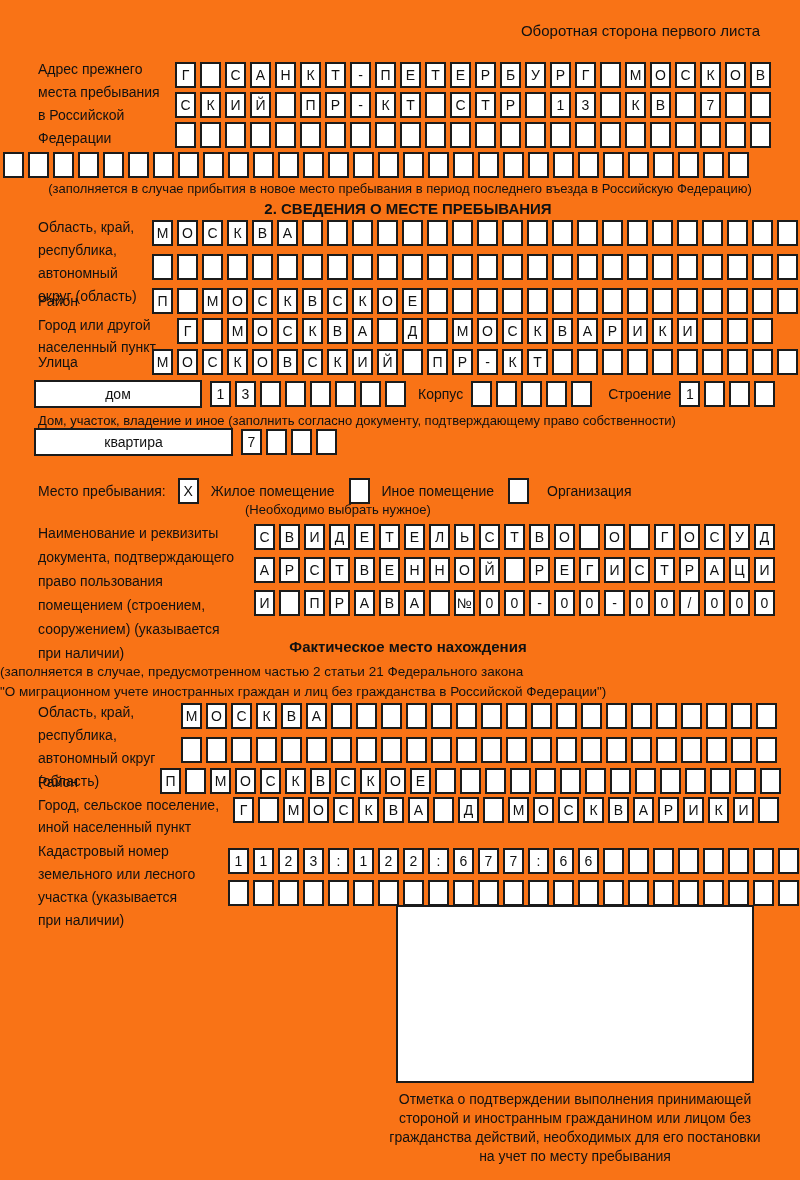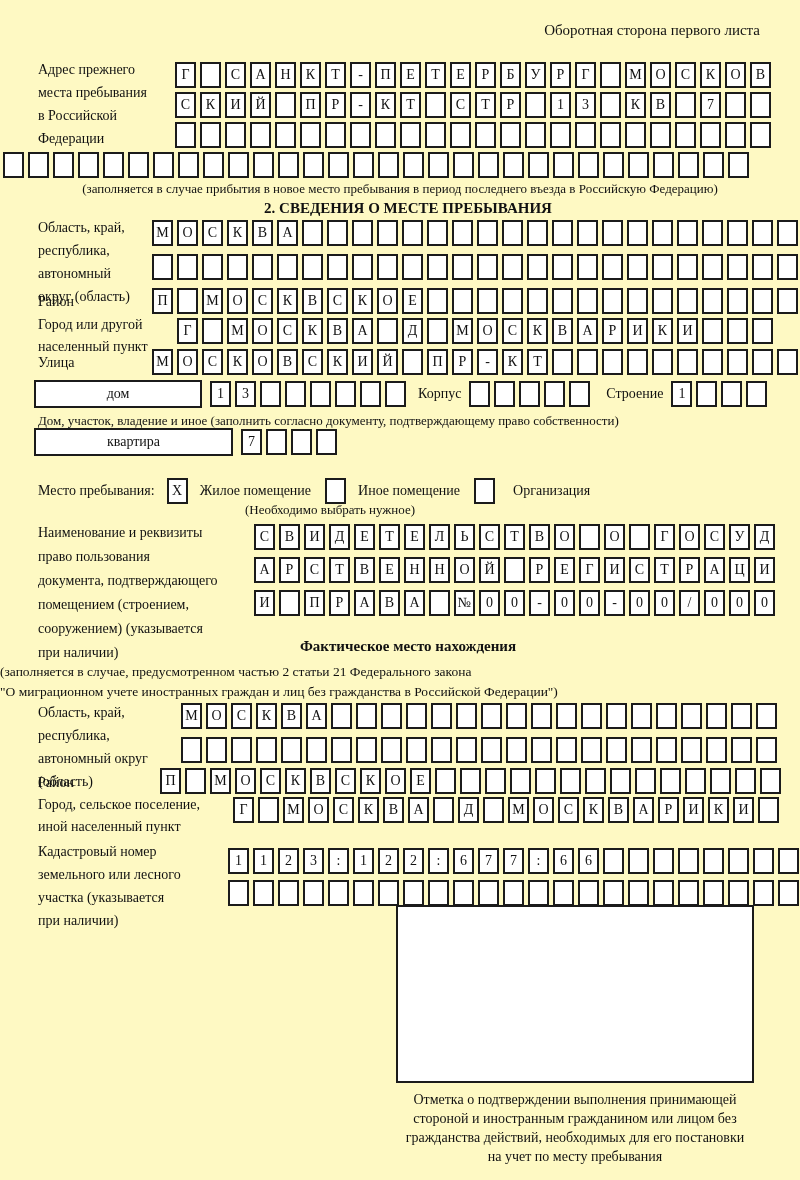--- a/index.html
+++ b/index.html
@@ -1,21 +1,21 @@
 <!DOCTYPE html>
 <html><head>
 <meta charset="utf-8">
 <style>
   html,body{margin:0;padding:0;background:#e8e8e8;}
   .page{
     position:relative;
     width:800px;height:1180px;
     margin:0 auto;
-    background:#fef9c3;
-    font-family:Liberation Serif, serif;
+    background:#f97316;
+    font-family:Liberation Sans, sans-serif;
     color:#111;
     overflow:hidden;
   }
   .hdr{position:absolute;top:22px;right:40px;font-size:15px;}
   .lbl{position:absolute;font-size:14px;line-height:23px;}
   .cap{position:absolute;left:0;width:100%;text-align:center;font-size:13px;}
   .capL{position:absolute;font-size:13px;}
   .title{position:absolute;left:8px;width:100%;text-align:center;font-size:15px;font-weight:bold;}
   .boxes{position:absolute;display:flex;}
   .boxesI{display:flex;}
@@ -373,22 +373,22 @@
     <div class="inlbl gap8">Жилое помещение</div>
     <span class="cbox gap14"></span>
     <div class="inlbl gap8">Иное помещение</div>
     <span class="cbox gap14"></span>
     <div class="inlbl gap14">Организация</div>
   </div>
   <div class="capL" style="left:245px;top:502px;">(Необходимо выбрать нужное)</div>
 
   <div class="lbl" style="left:38px;top:521px;line-height:24px;">
       <div>Наименование и реквизиты</div>
+      <div>документа, подтверждающего</div>
       <div>право пользования</div>
-      <div>документа, подтверждающего</div>
       <div>помещением (строением,</div>
       <div>сооружением) (указывается</div>
       <div>при наличии)</div>
     </div>
   <div class="boxes" style="left:254px;top:524px;">
       <span class="cbox">С</span>
       <span class="cbox">В</span>
       <span class="cbox">И</span>
       <span class="cbox">Д</span>
       <span class="cbox">Е</span>

